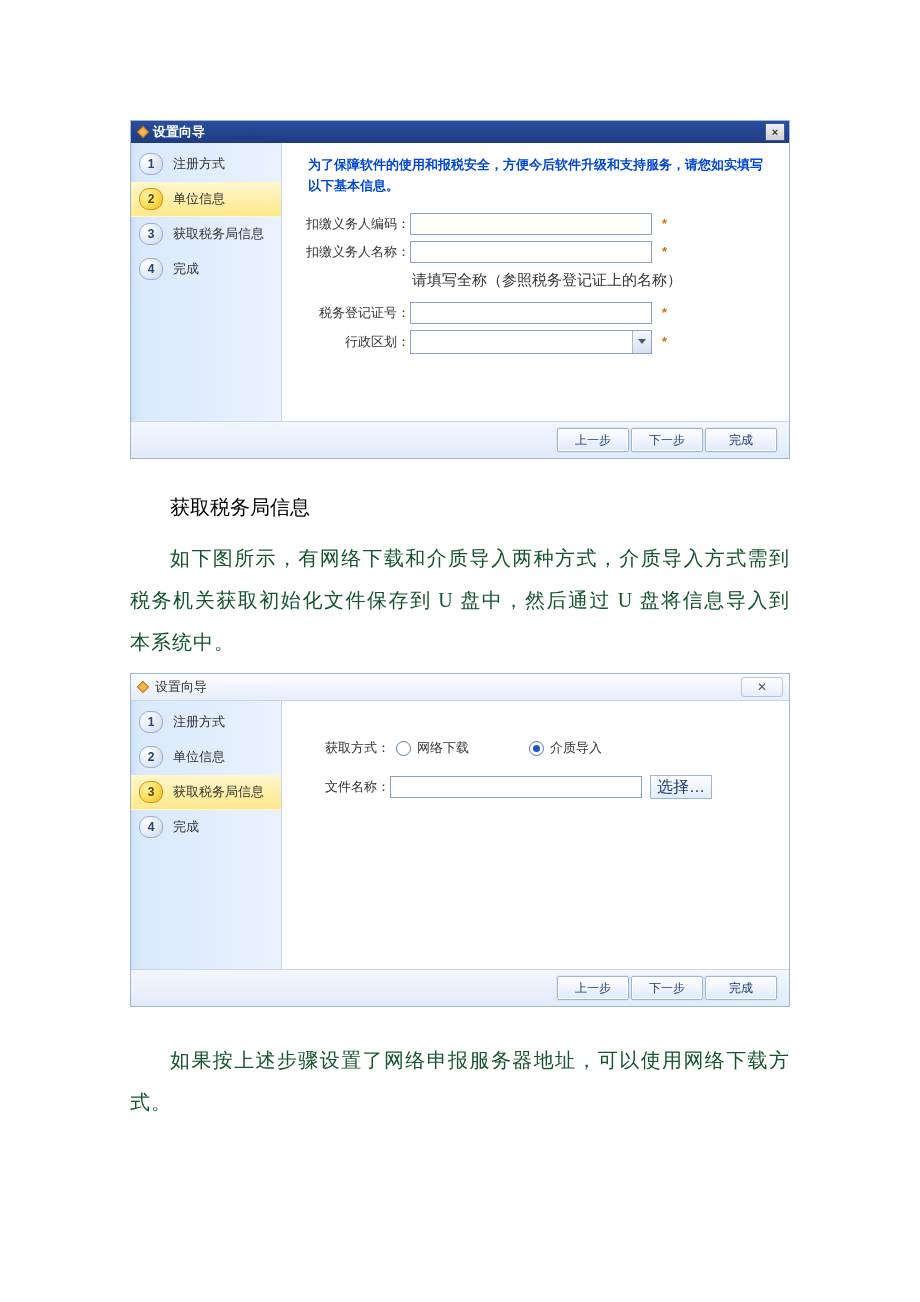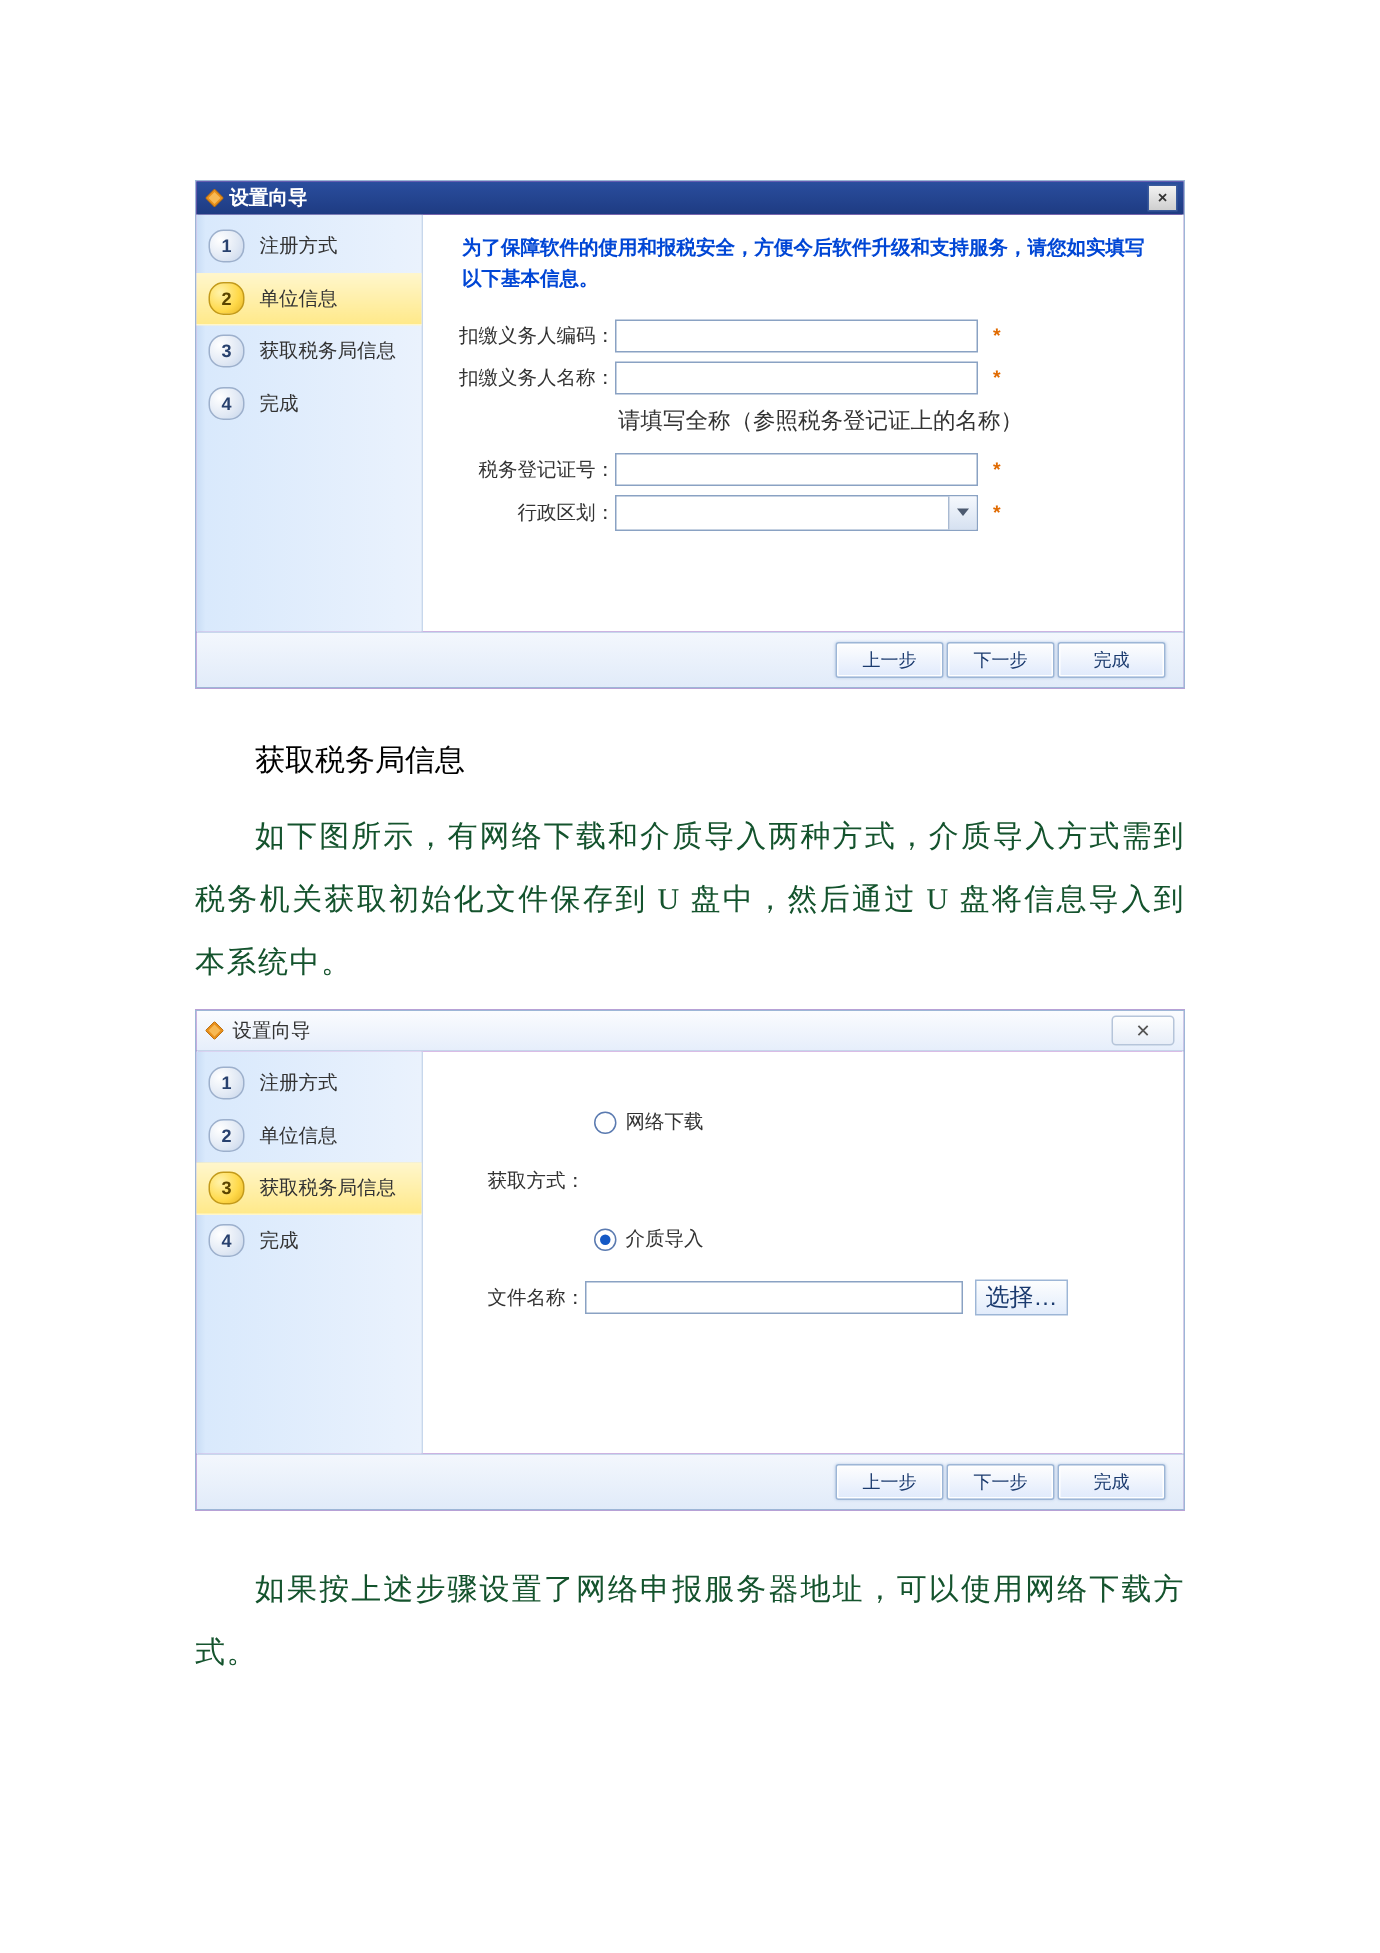--- a/index.html
+++ b/index.html
@@ -201,21 +201,20 @@
     text-align: justify;
     margin: 0 0 10px 0;
     text-indent: 2em;
     letter-spacing: 1px;
   }
 
   
   .radio-group {
     display:flex; align-items:center; gap: 60px;
     margin-left: 6px;
-    flex-direction: column;
   }
   .radio-opt {
     display:flex; align-items:center; gap:6px;
     font-size:13px;
   }
   .radio-circ {
     width:13px; height:13px; border-radius:50%;
     border:1px solid #5a7ab0;
     background:#fff;
     display:flex; align-items:center; justify-content:center;

